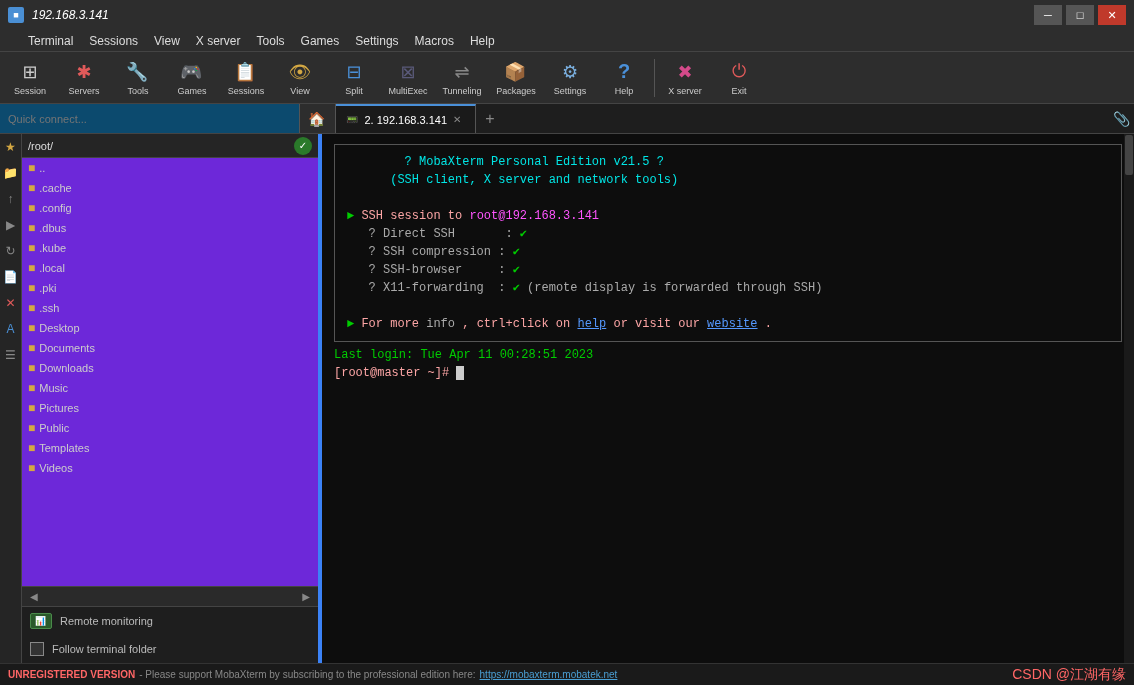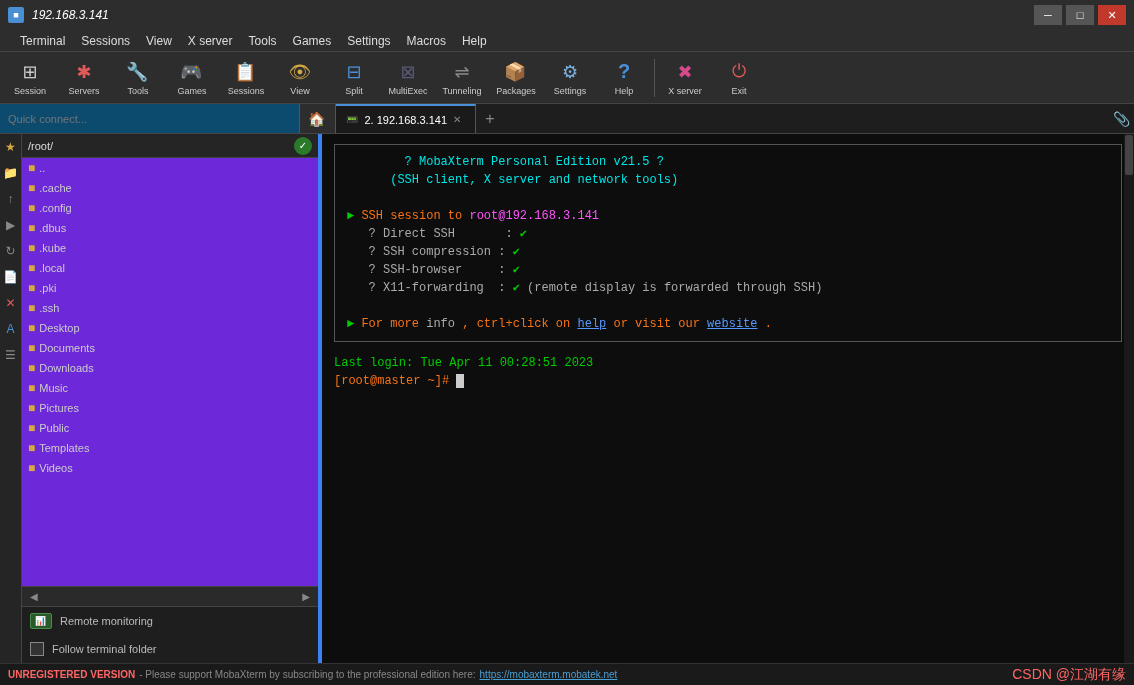--- a/index.html
+++ b/index.html
@@ -46,21 +46,21 @@
       display: flex; align-items: center; justify-content: center;
     }
     .win-btn.close { background: #c0392b; }
 
     
     .menu-bar {
       background: #2d2d2d;
       height: 22px;
       display: flex;
       align-items: center;
-      padding: 0 12px;
+      padding: 0 20px;
       border-bottom: 1px solid #444;
     }
     .menu-item {
       padding: 2px 8px;
       color: #ddd;
       cursor: pointer;
       font-size: 12px;
     }
 
     
@@ -303,27 +303,27 @@
     .terminal-content {
       padding: 10px 12px;
       font-family: 'Courier New', Courier, monospace;
       font-size: 12px;
       line-height: 1.5;
       color: #ddd;
     }
     .terminal-box {
       border: 1px solid #555;
       padding: 8px 12px;
-      margin-bottom: 12px;
+      margin-bottom: 4px;
     }
     .t-cyan { color: #00e5e5; }
     .t-green { color: #00cc00; }
     .t-magenta { color: #ff55ff; }
     .t-blue { color: #5599ff; }
-    .t-white { color: #f97316; }
+    .t-white { color: #fca5a5; }
     .t-dim { color: #aaa; }
     .terminal-scrollbar {
       position: absolute;
       right: 0; top: 0; bottom: 0;
       width: 10px;
       background: #1a1a1a;
     }
     .terminal-scrollbar-thumb {
       width: 8px;
       height: 40px;

